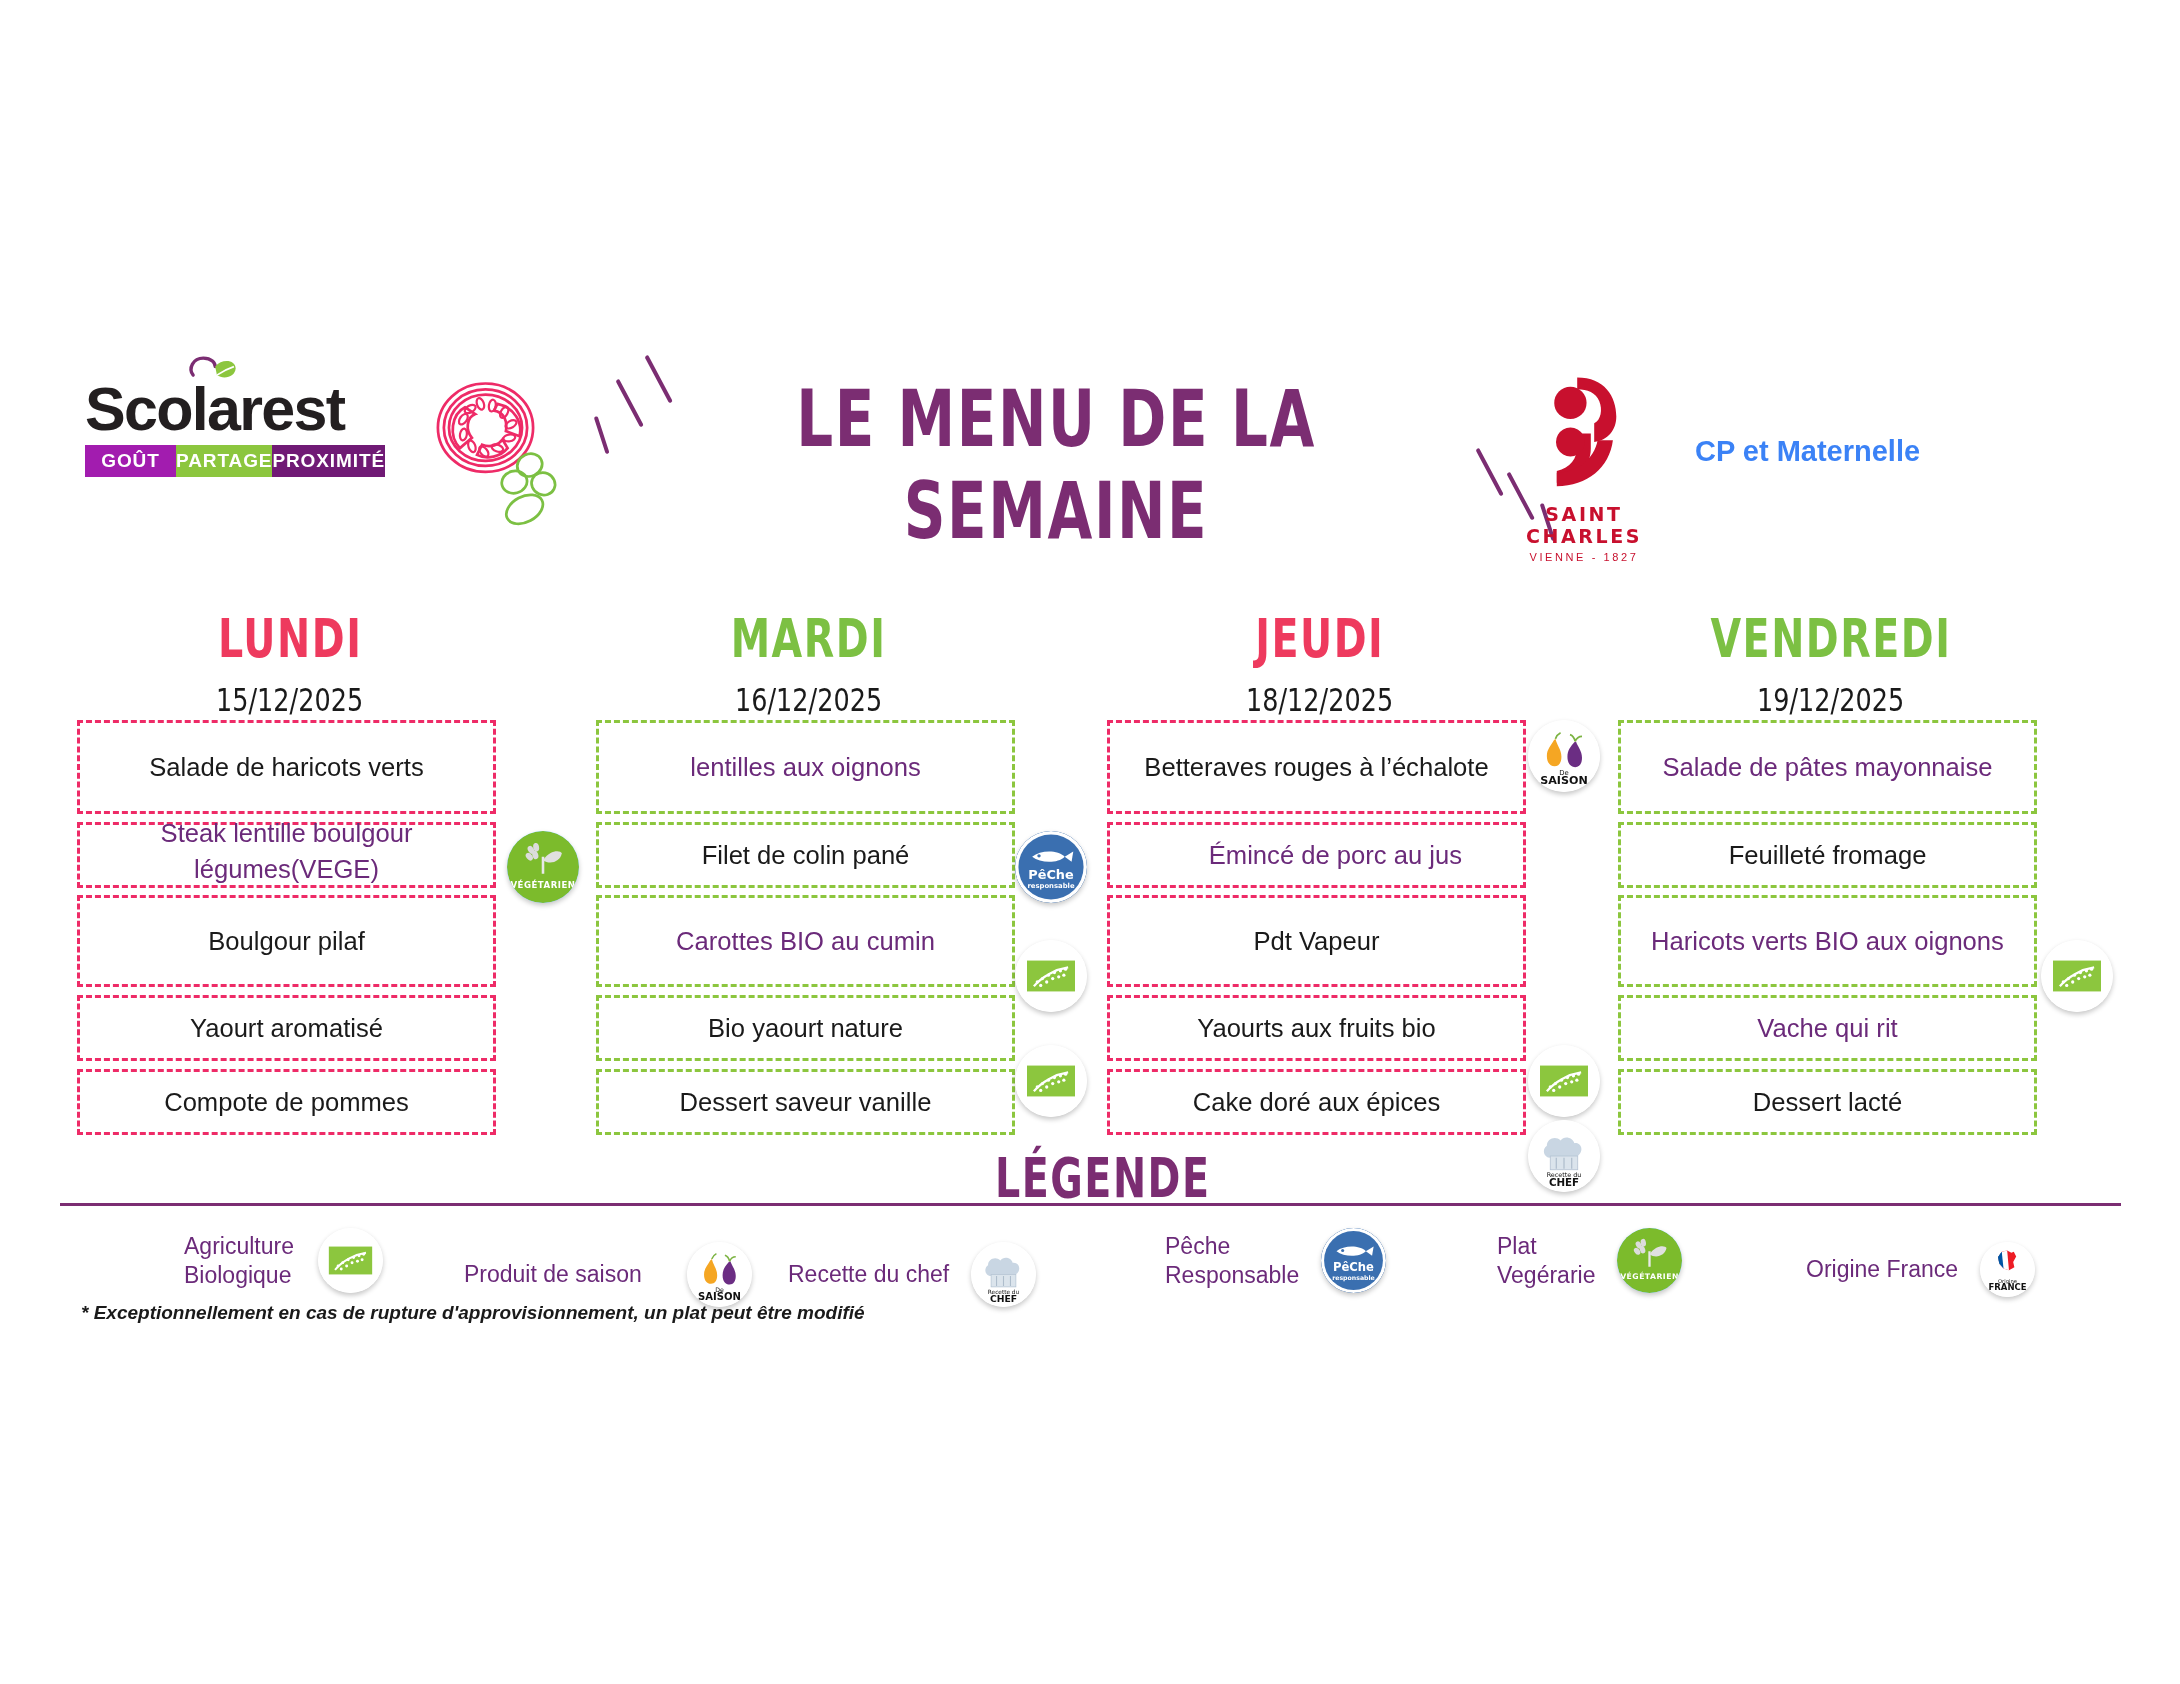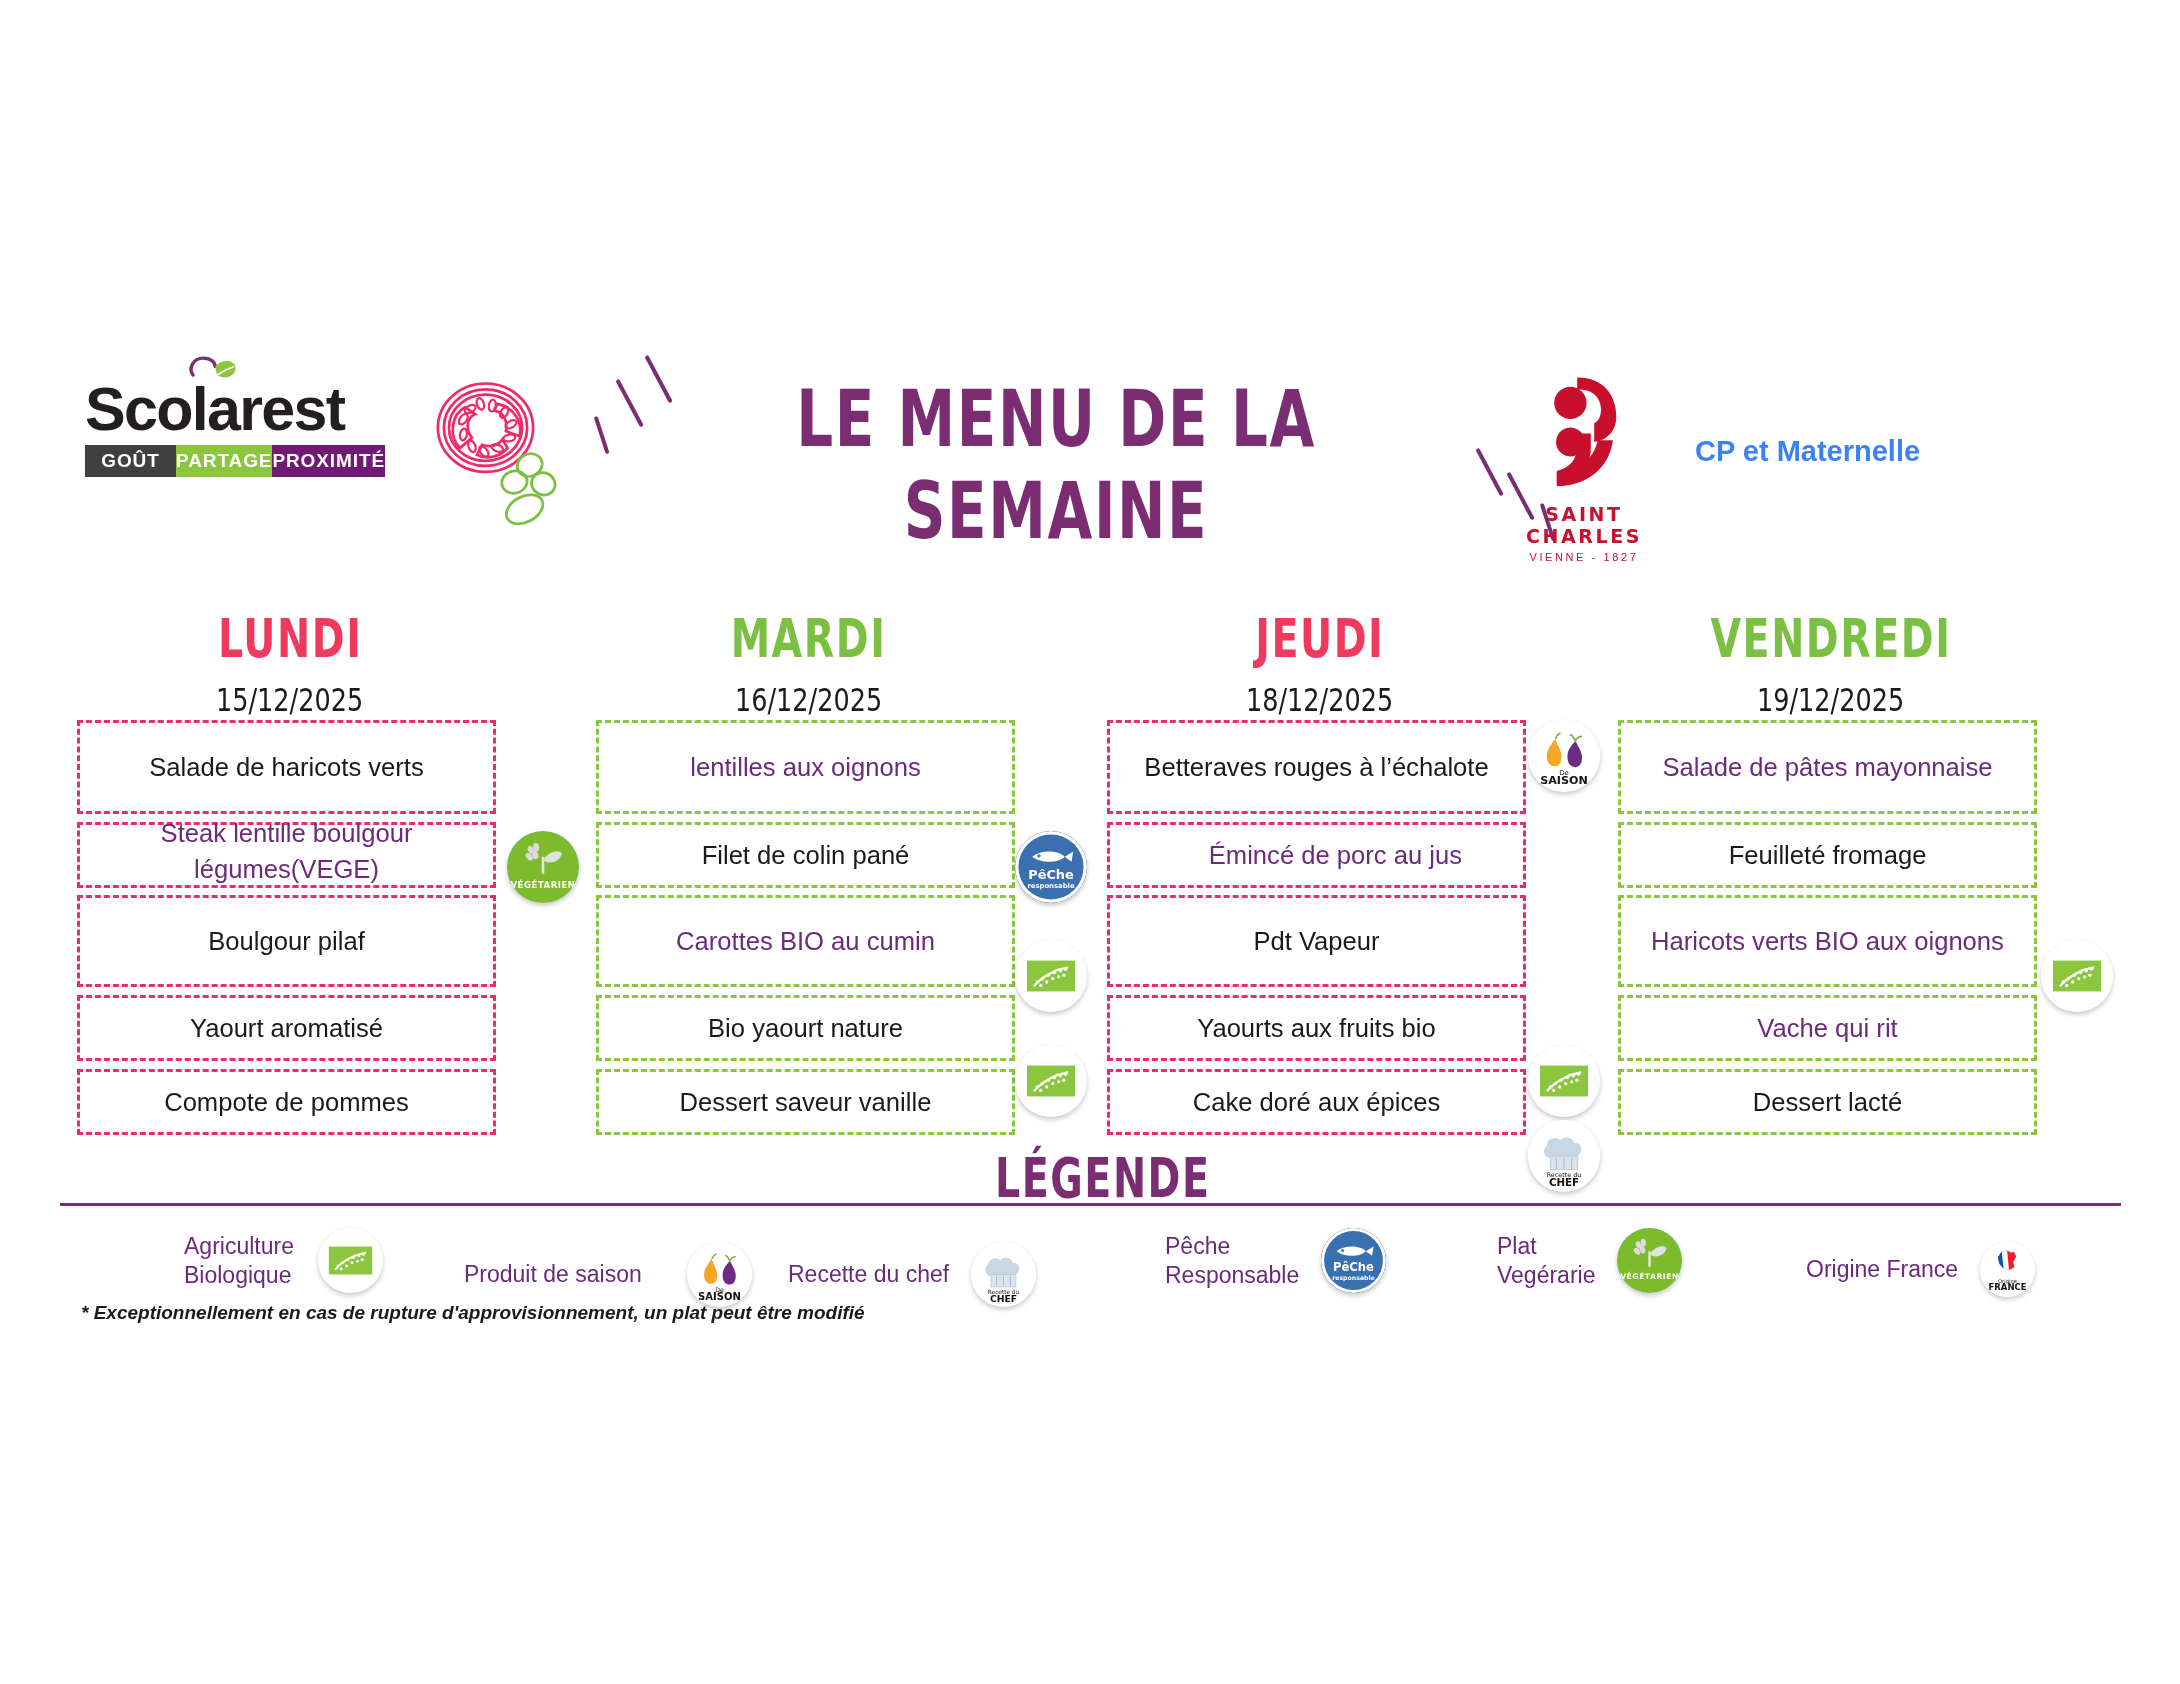--- a/index.html
+++ b/index.html
@@ -14,21 +14,21 @@
 
   
   .header{position:absolute;left:0;top:358px;width:2181px;height:239px;}
 
   .logo-block{position:absolute;left:85px;top:21px;width:307px;}
   .logo-word{font-size:61px;font-weight:bold;color:#231f20;letter-spacing:-1.7px;line-height:1;}
   .logo-leaf{position:absolute;left:101px;top:-25.6px;width:55px;height:34px;}
   .logo-bar{display:flex;margin-top:5.1px;width:300px;height:32px;overflow:hidden;}
   .logo-seg{flex:1;display:flex;align-items:center;justify-content:center;color:#fff;
             font-size:19px;font-weight:bold;letter-spacing:0.9px;position:relative;}
-  .seg-a{background:#404040;}
+  .seg-a{background:#a21caf;}
   .seg-b{background:#8cc63e;}
   .seg-c{background:#701a75;}
 
   .stamp{position:absolute;left:426px;top:17px;width:153px;height:153px;}
 
   .title{position:absolute;left:647px;top:34px;width:818px;text-align:center;}
   .title-text{font-size:63px;font-weight:bold;color:#7b2d72;letter-spacing:1.7px;
               font-family:"DejaVu Sans", sans-serif;transform:scaleY(1.25) scaleX(.92);
               display:inline-block;}
   .tick{position:absolute;background:#7b2d72;height:4.3px;border-radius:2.6px;}

